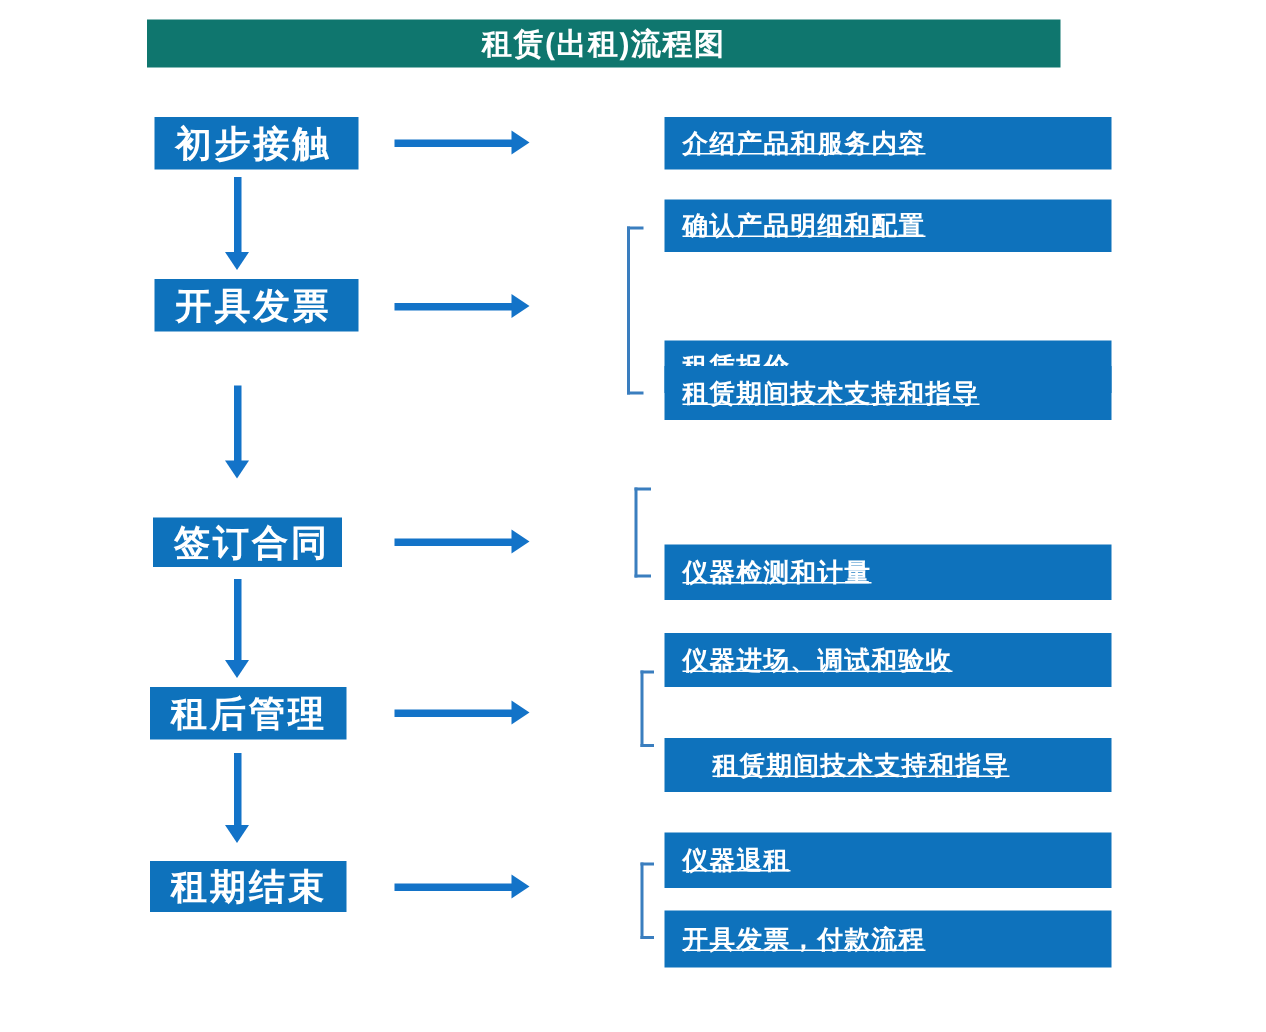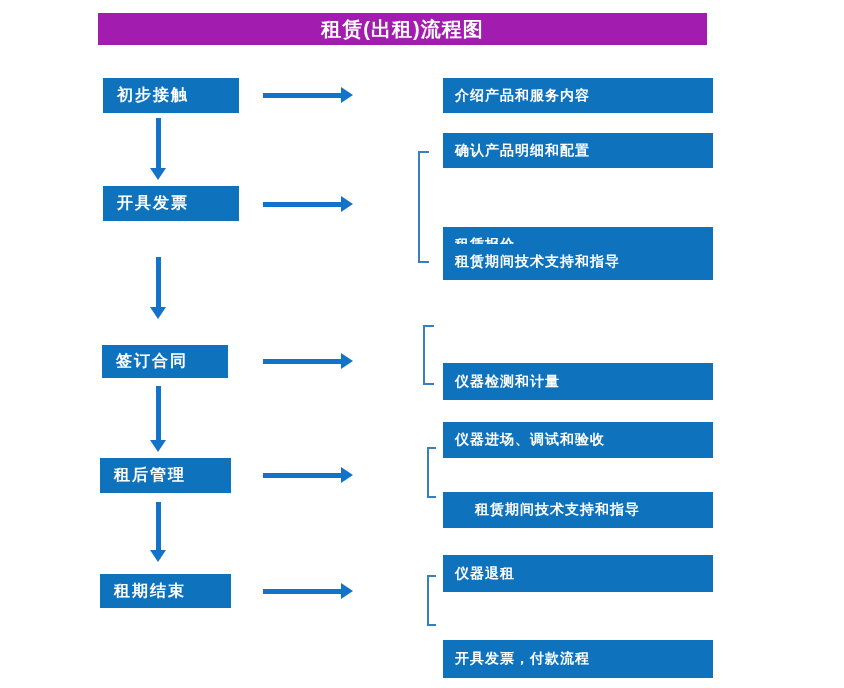--- a/index.html
+++ b/index.html
@@ -13,69 +13,70 @@
     width: 844px;
     height: 688px;
     background: #ffffff;
     overflow: hidden;
   }
   
   .title-bar {
     position: absolute;
     left: 98px; top: 13px;
     width: 609px; height: 32px;
-    background: #a21caf;
+    background: #0f766e;
     color: #ffffff;
     font-weight: bold;
     font-size: 20px;
     letter-spacing: 1px;
     display: flex;
     align-items: center;
     justify-content: center;
   }
   
   .box {
     position: absolute;
     background: #0E72BC;
     color: #ffffff;
     font-weight: bold;
     display: flex;
     align-items: center;
     white-space: nowrap;
     overflow: hidden;
   }
   .step-box {
-    font-size: 16px;
+    font-size: 24px;
     letter-spacing: 2px;
     padding-left: 14px;
   }
   .detail-box {
     left: 443px;
-    width: 270px;
-    font-size: 14px;
+    width: 298px;
+    font-size: 17px;
     letter-spacing: 1px;
     padding-left: 12px;
     box-sizing: border-box;
+    text-decoration: underline;
   }
   .s-1 { left: 103px; top: 78px;  width: 122px; height: 35px; }
   .s-2 { left: 103px; top: 186px; width: 122px; height: 35px; }
   .s-3 { left: 102px; top: 345px; width: 112px; height: 33px; }
   .s-4 { left: 100px; top: 458px; width: 117px; height: 35px; }
   .s-5 { left: 100px; top: 574px; width: 117px; height: 34px; }
 
   .d-1  { top: 78px;  height: 35px; }
   .d-2  { top: 133px; height: 35px; text-align: right; }
   .d-3  { top: 187px; height: 35px; margin-top: 40px; }
   .d-4  { top: 244px; height: 36px; }
   .d-5  { top: 312px; height: 36px; }
   .d-6  { top: 363px; height: 37px; }
   .d-7  { top: 422px; height: 36px; }
   .d-8  { top: 492px; height: 36px; padding-left: 32px; }
   .d-9  { top: 555px; height: 37px; }
-  .d-10 { top: 640px; height: 38px; }
+  .d-10 { top: 607px; height: 38px; }
 
   
   .h-arrow {
     position: absolute;
     left: 263px;
     width: 90px;
     height: 16px;
   }
   .h-arrow .shaft {
     position: absolute;

